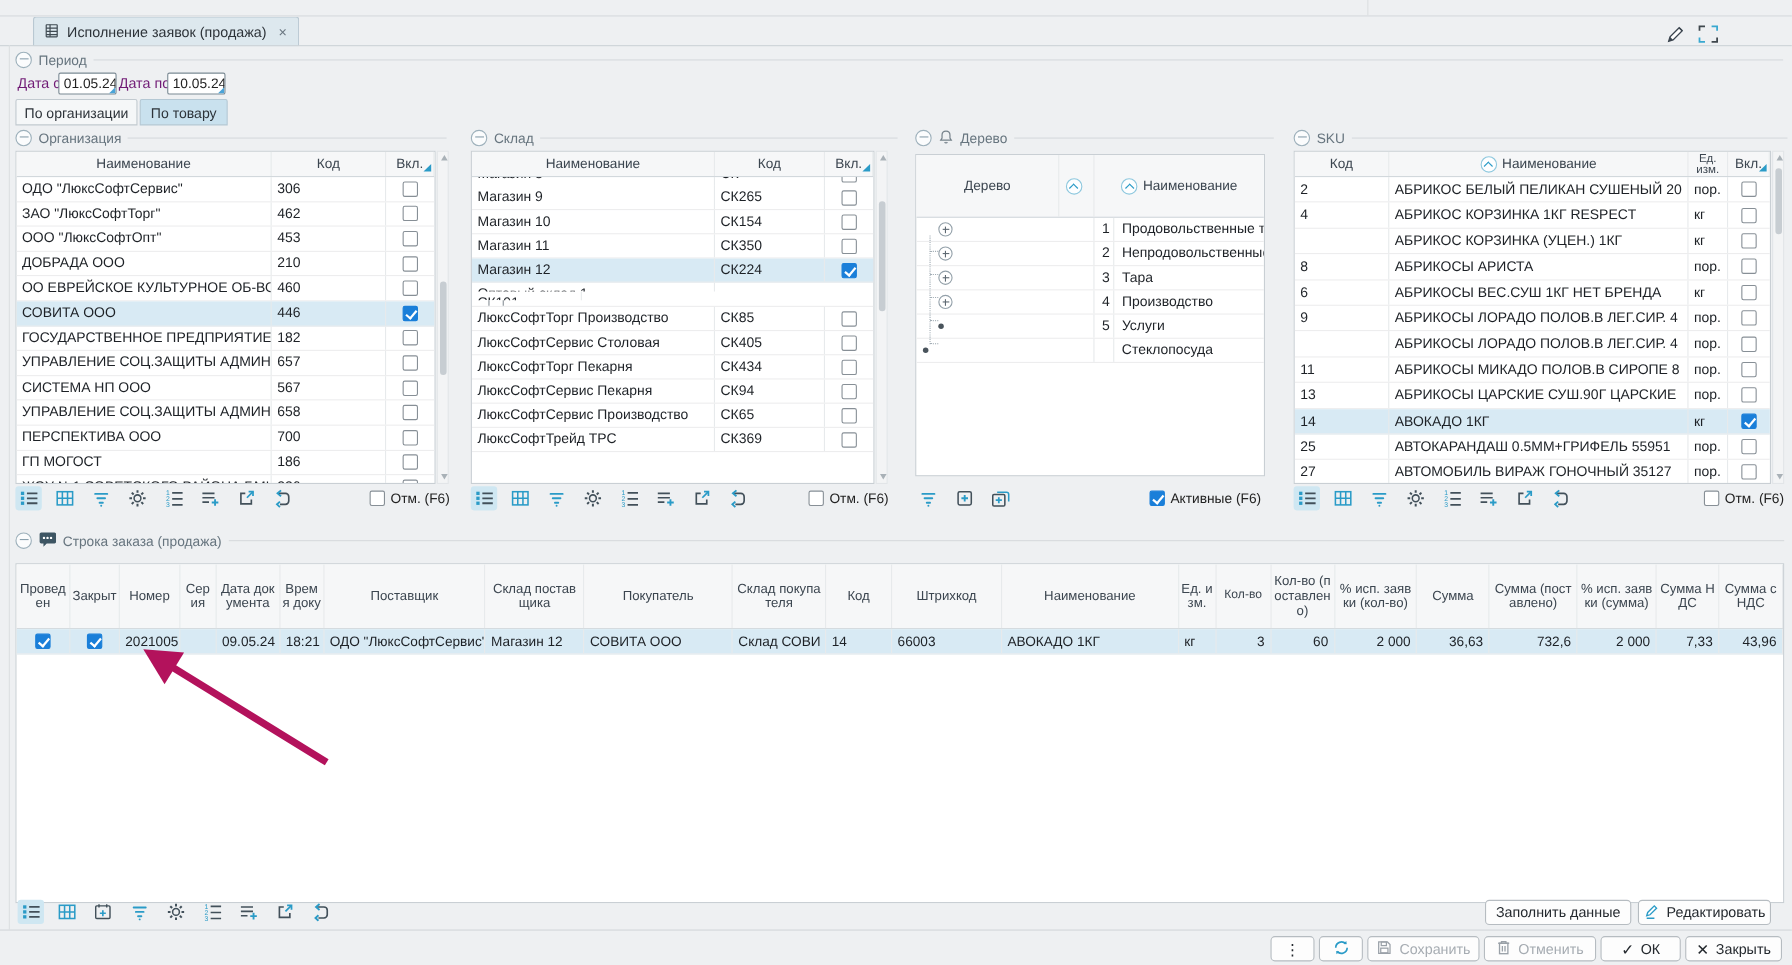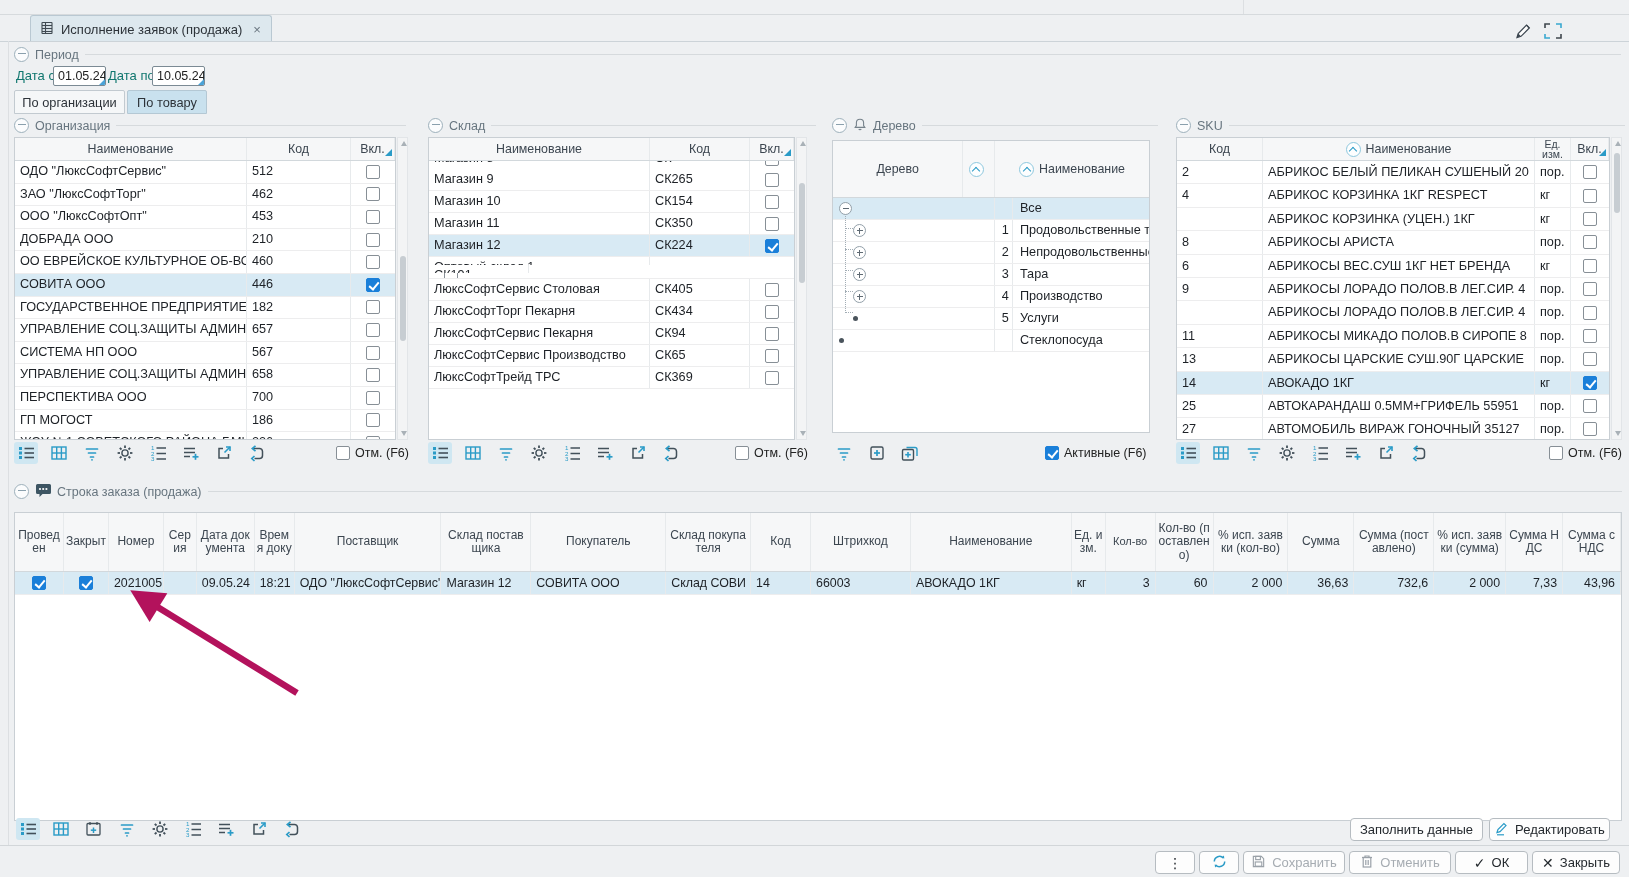--- a/index.html
+++ b/index.html
@@ -12,21 +12,21 @@
   .tab{position:absolute;left:30px;top:15px;height:26px;padding:0 10px;display:flex;align-items:center;gap:7px;
        background:#dde8ee;border:1px solid #b9c8d2;border-bottom:none;border-radius:3px 3px 0 0;font-size:13px;color:#2d3339}
   .tabclose{color:#6a7680;font-size:13px;margin-left:4px;cursor:default}
   
   .grp{position:absolute;display:flex;align-items:center;gap:6px;height:15px}
   .grp .t{font-size:12.5px;color:#67757f;white-space:nowrap}
   .grp .gline{flex:1;height:1px;background:#d6dadd}
   .coll{width:13px;height:13px;border:1px solid #9db0bb;border-radius:50%;position:relative;background:#fbfcfd;flex:0 0 auto}
   .coll::after{content:"";position:absolute;left:2.5px;right:2.5px;top:5px;height:1.3px;background:#8aa0ad}
   
-  .lbl{position:absolute;font-size:13px;color:#0f766e;line-height:20px}
+  .lbl{position:absolute;font-size:13px;color:#701a75;line-height:20px}
   .din{position:absolute;width:47px;height:18px;border:1px solid #7b8a94;border-radius:2px;background:#fff;
        font-size:12.5px;line-height:18px;padding-left:4px;overflow:hidden}
   .din::after{content:"";position:absolute;right:0;bottom:0;width:0;height:0;border-left:6px solid transparent;border-bottom:6px solid #4aa3d8}
   
   .vtab{position:absolute;height:24px;box-sizing:border-box;border:1px solid #c2cad0;display:flex;align-items:center;
         justify-content:center;font-size:12.8px;background:#f5f7f8;border-radius:2px 2px 0 0;color:#2d3339}
   .vtab.active{background:#c9e1ee;border-color:#b4c8d4}
   
   .tbl{position:absolute;background:#fff;border:1px solid #c9cfd4;box-sizing:border-box;overflow:hidden}
   .thead{display:flex;background:#f6f7f8;border-bottom:1px solid #d2d8dc;color:#3c4650}
@@ -157,21 +157,21 @@
         <div class="tcell th" style="width:104px;">
           <span>Код</span>
         </div>
         <div class="tcell th" style="width:44px;">
           <span>Вкл.</span>
           <i class="hcorner"></i>
         </div>
       </div>
       <div class="trow" style="height:21.6px;line-height:21.6px;">
         <div class="tcell" style="width:232px">ОДО "ЛюксСофтСервис"</div>
-        <div class="tcell" style="width:104px">512</div>
+        <div class="tcell" style="width:104px">306</div>
         <div class="tcell ccb" style="width:44px;border-right:none">
           <span class="cb"></span>
         </div>
       </div>
       <div class="trow" style="height:21.6px;line-height:21.6px;">
         <div class="tcell" style="width:232px">ЗАО "ЛюксСофтТорг"</div>
         <div class="tcell" style="width:104px">462</div>
         <div class="tcell ccb" style="width:44px;border-right:none">
           <span class="cb"></span>
         </div>
@@ -311,20 +311,27 @@
         </div>
       </div>
       <div class="trow" style="height:21px;line-height:21px;flex-direction:column;">
         <div class="tcell" style="width:221px">Оптовый склад 1</div>
         <div class="tcell" style="width:100px">СК191</div>
         <div class="tcell ccb" style="width:44px;border-right:none">
           <span class="cb"></span>
         </div>
       </div>
       <div class="trow" style="height:21px;line-height:21px;">
+        <div class="tcell" style="width:221px">ЛюксСофтТорг Производство</div>
+        <div class="tcell" style="width:100px">СК85</div>
+        <div class="tcell ccb" style="width:44px;border-right:none">
+          <span class="cb"></span>
+        </div>
+      </div>
+      <div class="trow" style="height:21px;line-height:21px;">
         <div class="tcell" style="width:221px">ЛюксСофтСервис Столовая</div>
         <div class="tcell" style="width:100px">СК405</div>
         <div class="tcell ccb" style="width:44px;border-right:none">
           <span class="cb"></span>
         </div>
       </div>
       <div class="trow" style="height:21px;line-height:21px;">
         <div class="tcell" style="width:221px">ЛюксСофтТорг Пекарня</div>
         <div class="tcell" style="width:100px">СК434</div>
         <div class="tcell ccb" style="width:44px;border-right:none">
@@ -367,27 +374,20 @@
             <i></i>
           </span>
         </div>
     <div class="tcell th" style="width:155px;border-right:none">
           <span class="sorticon">
             <i></i>
           </span>
           <span>Наименование</span>
         </div>
   </div>
-      <div class="trow sel" style="height:21px;line-height:21px">
-      <div class="tcell" style="width:163px;display:flex;align-items:center;padding-left:6px">
-          <span class="exp"></span>
-        </div>
-      <div class="tcell" style="width:18px;text-align:right;padding:0 3px"></div>
-      <div class="tcell" style="width:137px;border-right:none;padding-left:7px">Все</div>
-    </div>
       <div class="trow" style="height:21px;line-height:21px">
       <div class="tcell" style="width:163px;display:flex;align-items:center;padding-left:20px">
           <span class="exp plus"></span>
         </div>
       <div class="tcell" style="width:18px;text-align:right;padding:0 3px">1</div>
       <div class="tcell" style="width:137px;border-right:none;padding-left:7px">Продовольственные товары</div>
     </div>
       <div class="trow" style="height:21px;line-height:21px">
       <div class="tcell" style="width:163px;display:flex;align-items:center;padding-left:20px">
           <span class="exp plus"></span>

